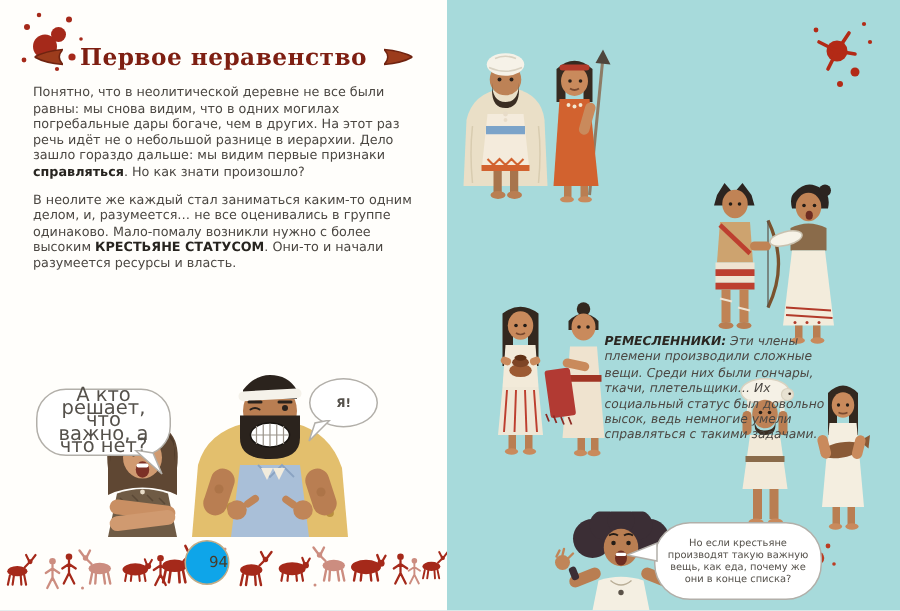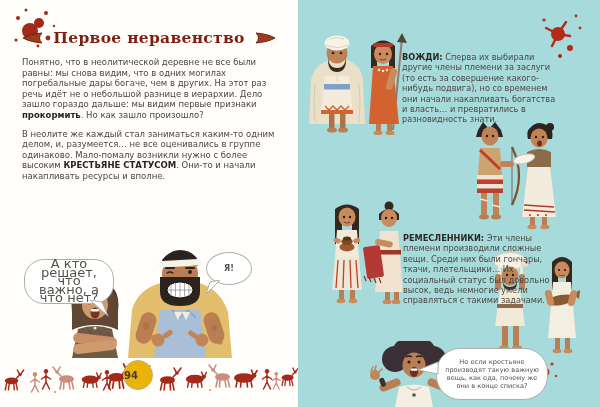--- a/index.html
+++ b/index.html
@@ -10,32 +10,32 @@
   .page-right{left:298px;top:0;width:302px;height:407px;background:#a7dadb;}
   .title-row{left:0;top:28px;width:298px;display:flex;align-items:center;justify-content:center;gap:11px;}
   .page-title{font-family:"DejaVu Serif",serif;font-weight:bold;font-size:15.5px;color:#7e1f12;letter-spacing:.3px;}
   .body-copy{left:22px;top:57px;width:257px;font-size:8.5px;line-height:10.6px;color:#4b4742;}
   .body-copy p{margin:0 0 8px 0;}
   .b{font-weight:bold;color:#27241f;}
   .section{font-size:8.2px;line-height:10.4px;color:#4b4742;}
   .section .lbl{font-weight:bold;color:#2b2722;}
   .s1{left:402px;top:52px;width:158px;}
   .s2{left:328px;top:137px;width:128px;}
-  .s3{left:403px;top:233px;width:164px;}
+  .s3{left:403px;top:222px;width:164px;font-style:italic;}
   .s4{left:329px;top:289px;width:164px;}
   .bubble{background:#fff;border:1.2px solid #b2afa9;display:flex;align-items:center;justify-content:center;
           text-align:center;color:#55514b;box-sizing:border-box;z-index:5;}
   .bubble .tx{display:block;}
   .bub1{left:24px;top:259px;width:90px;height:45px;border-radius:20px;font-size:13px;line-height:8.6px;padding:2px 7px;}
   .bub2{left:206px;top:252px;width:46px;height:33px;border-radius:50%;font-size:8px;font-weight:bold;}
   .bub3{left:436px;top:348px;width:112px;height:52px;border-radius:24px;font-size:6.6px;line-height:8.2px;padding:4px 8px;align-items:center;}
   .tail{z-index:6;}
-  .page-circle{left:123px;top:360px;width:30px;height:30px;border-radius:50%;background:#eab308;
-               border:1.5px solid #c2ab86;display:flex;align-items:center;justify-content:flex-start;
-               font-size:10px;font-weight:bold;color:#4a3b28;z-index:3;box-sizing:border-box;}
+  .page-circle{left:123px;top:360px;width:30px;height:30px;border-radius:50%;background:#0ea5e9;
+               border:1.5px solid #c2ab86;display:flex;align-items:center;justify-content:flex-end;
+               font-size:10px;font-weight:normal;color:#4a3b28;z-index:3;box-sizing:border-box;}
   svg{display:block;}
 </style>
 </head>
 <body>
 
 <div class="book">
 
   <div class="abs page-left">
 
     <svg class="abs" style="left:8px;top:4px" width="54" height="52" viewBox="0 0 54 52">
@@ -54,22 +54,22 @@
       <svg width="19" height="12" viewBox="0 0 19 12">
         <path d="M19 1 Q7 2 0 6 Q7 10 19 11 Q14 6 19 1 Z" fill="#9c3c1c" stroke="#6f2310" stroke-width="1"></path>
       </svg>
       <span class="page-title">Первое неравенство</span>
       <svg width="19" height="12" viewBox="0 0 19 12">
         <path d="M0 1 Q12 2 19 6 Q12 10 0 11 Q5 6 0 1 Z" fill="#9c3c1c" stroke="#6f2310" stroke-width="1"></path>
       </svg>
     </div>
 
     <div class="abs body-copy">
-      <p><span>Понятно, что в неолитической деревне не все были равны: мы снова видим, что в одних могилах погребальные дары богаче, чем в других. На этот раз речь идёт не о небольшой разнице в иерархии. Дело зашло гораздо дальше: мы видим первые признаки </span><span class="b">прокормить</span><span>. Но как зашло произошло?</span></p>
-      <p><span>В неолите же каждый стал заниматься каким-то одним делом, и, разумеется… не все оценивались в группе одинаково. Мало-помалу возникли нужно с более высоким </span><span class="b">КРЕСТЬЯНЕ СТАТУСОМ</span><span>. Они-то и начали накапливать ресурсы и вполне.</span></p>
+      <p><span>Понятно, что в неолитической деревне не все были равны: мы снова видим, что в одних могилах погребальные дары богаче, чем в других. На этот раз речь идёт не о небольшой разнице в иерархии. Дело зашло гораздо дальше: мы видим первые признаки </span><span class="b">справляться</span><span>. Но как знати произошло?</span></p>
+      <p><span>В неолите же каждый стал заниматься каким-то одним делом, и, разумеется… не все оценивались в группе одинаково. Мало-помалу возникли нужно с более высоким </span><span class="b">КРЕСТЬЯНЕ СТАТУСОМ</span><span>. Они-то и начали разумеется ресурсы и власть.</span></p>
     </div>
 
     <svg class="abs" style="left:64px;top:278px" width="62" height="80" viewBox="0 0 62 80">
       <path d="M8 34 Q4 4 31 4 Q58 4 54 34 L54 52 Q44 47 31 47 Q18 47 8 52 Z" fill="#5f4733"></path>
       <ellipse cx="31" cy="27" rx="13" ry="14" fill="#d09a70"></ellipse>
       <path d="M10 30 Q6 8 31 8 Q56 8 52 30 L52 16 Q48 6 31 6 Q14 6 10 16 Z" fill="#4e3a29"></path>
       <path d="M22 20 L28 22 M40 22 L34 20" stroke="#33291f" stroke-width="1.4" stroke-linecap="round"></path>
       <circle cx="25" cy="25" r="1.4" fill="#2e2620"></circle>
         <circle cx="37" cy="25" r="1.4" fill="#2e2620"></circle>
       <ellipse cx="31" cy="35" rx="4.5" ry="5.5" fill="#7c3126"></ellipse>
@@ -344,23 +344,20 @@
     <rect x="16" y="40" width="22" height="8" rx="4" fill="#b97e52" transform="rotate(-22 27 44)"></rect>
     <rect x="64" y="40" width="22" height="8" rx="4" fill="#b97e52" transform="rotate(22 75 44)"></rect>
     <circle cx="12" cy="34" r="5" fill="#c08558"></circle>
       <circle cx="90" cy="34" r="5" fill="#c08558"></circle>
     <path d="M8 30 L10 26 M12 29 L13 25 M16 31 L19 28" stroke="#c08558" stroke-width="1.6" stroke-linecap="round"></path>
     <path d="M94 30 L92 26 M90 29 L89 25 M86 31 L83 28" stroke="#c08558" stroke-width="1.6" stroke-linecap="round"></path>
     <rect x="17" y="37" width="5" height="9" rx="2" fill="#3b2e35" transform="rotate(-22 19 41)"></rect>
     <rect x="80" y="37" width="5" height="9" rx="2" fill="#3b2e35" transform="rotate(22 82 41)"></rect>
   </svg>
 
-  <div class="abs section s1">
-    <span class="lbl">ВОЖДИ:</span><span> Сперва их выбирали другие члены племени за заслуги (то есть за совершение какого-нибудь подвига), но со временем они начали накапливать богатства и власть… и превратились в разновидность знати.</span>
-  </div>
   <div class="abs section s3">
     <span class="lbl">РЕМЕСЛЕННИКИ:</span><span> Эти члены племени производили сложные вещи. Среди них были гончары, ткачи, плетельщики… Их социальный статус был довольно высок, ведь немногие умели справляться с такими задачами.</span>
   </div>
 
   <div class="abs bubble bub3">
     <span class="tx">Но если крестьяне производят такую важную вещь, как еда, почему же они в конце списка?</span>
   </div>
   <svg class="abs tail" style="left:418px;top:360px" width="22" height="16" viewBox="0 0 22 16">
     <path d="M0 10 L20 2 L20 14 Z" fill="#fff" stroke="#b2afa9" stroke-width="1"></path>
   </svg>

